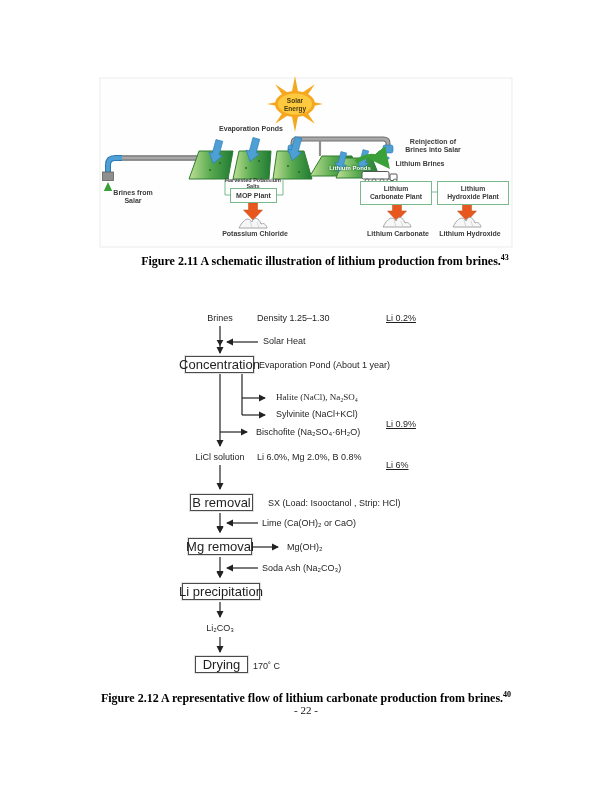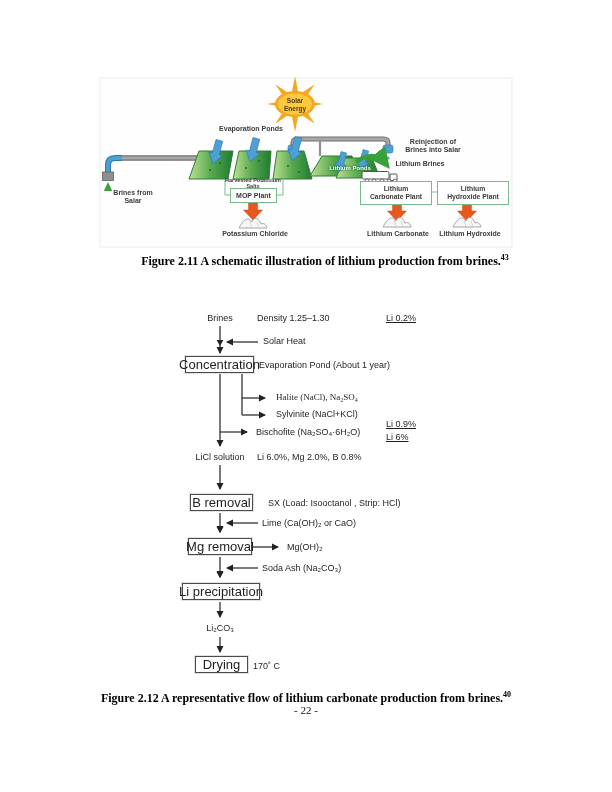--- a/index.html
+++ b/index.html
@@ -257,21 +257,21 @@
   <div class="fbox" style="left:185px;top:356px;width:67px;height:15px;">Concentration</div>
   <div class="fnode" style="left:259px;top:360px;">Evaporation Pond (About 1 year)</div>
 
   <div class="fnode" style="left:276px;top:392px;font-family:Liberation Serif, serif;">Halite (NaCl), Na₂SO₄</div>
   <div class="fnode" style="left:276px;top:409px;">Sylvinite (NaCl+KCl)</div>
   <div class="fnode uline" style="left:386px;top:419px;">Li 0.9%</div>
   <div class="fnode" style="left:256px;top:427px;">Bischofite (Na₂SO₄·6H₂O)</div>
 
   <div class="fnode center" style="left:192px;top:452px;width:56px;">LiCl solution</div>
   <div class="fnode" style="left:257px;top:452px;">Li 6.0%, Mg 2.0%, B 0.8%</div>
-  <div class="fnode uline" style="left:386px;top:432px;text-decoration:underline;">Li 6%</div>
+  <div class="fnode uline" style="left:386px;top:460px;text-decoration:underline;">Li 6%</div>
 
   <div class="fbox" style="left:190px;top:494px;width:61px;height:15px;">B removal</div>
   <div class="fnode" style="left:268px;top:498px;">SX (Load: Isooctanol , Strip: HCl)</div>
 
   <div class="fnode" style="left:262px;top:518px;">Lime (Ca(OH)₂ or CaO)</div>
 
   <div class="fbox" style="left:188px;top:538px;width:62px;height:15px;">Mg removal</div>
   <div class="fnode" style="left:287px;top:542px;">Mg(OH)₂</div>
 
   <div class="fnode" style="left:262px;top:563px;">Soda Ash (Na₂CO₃)</div>

